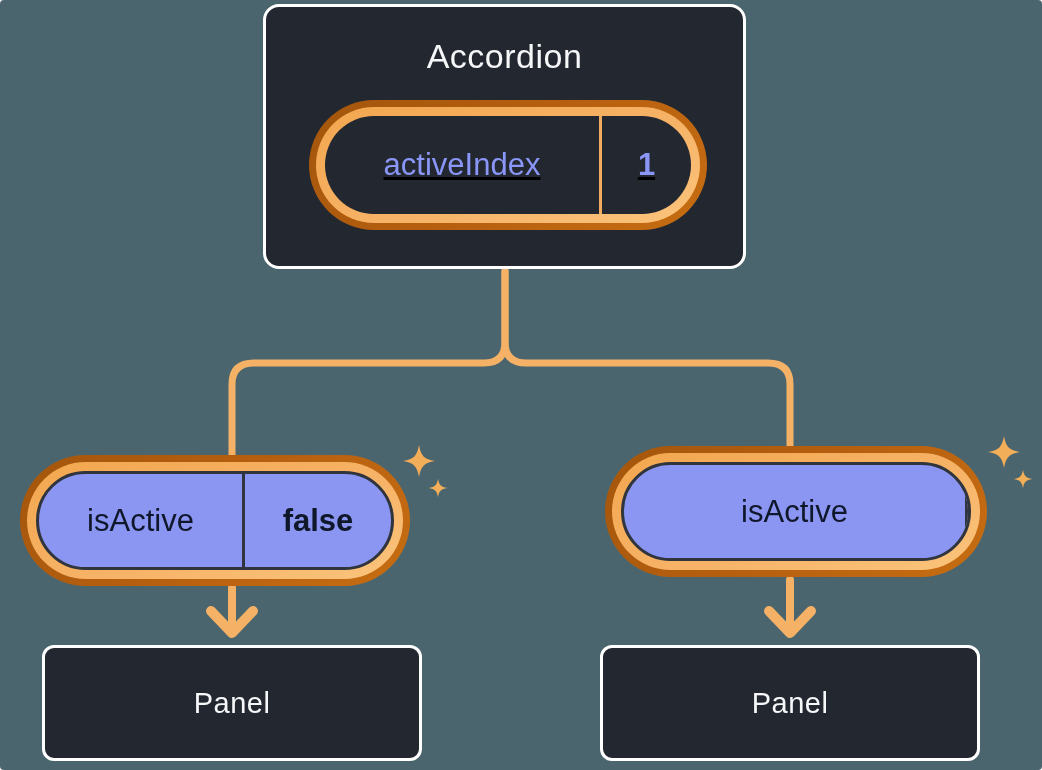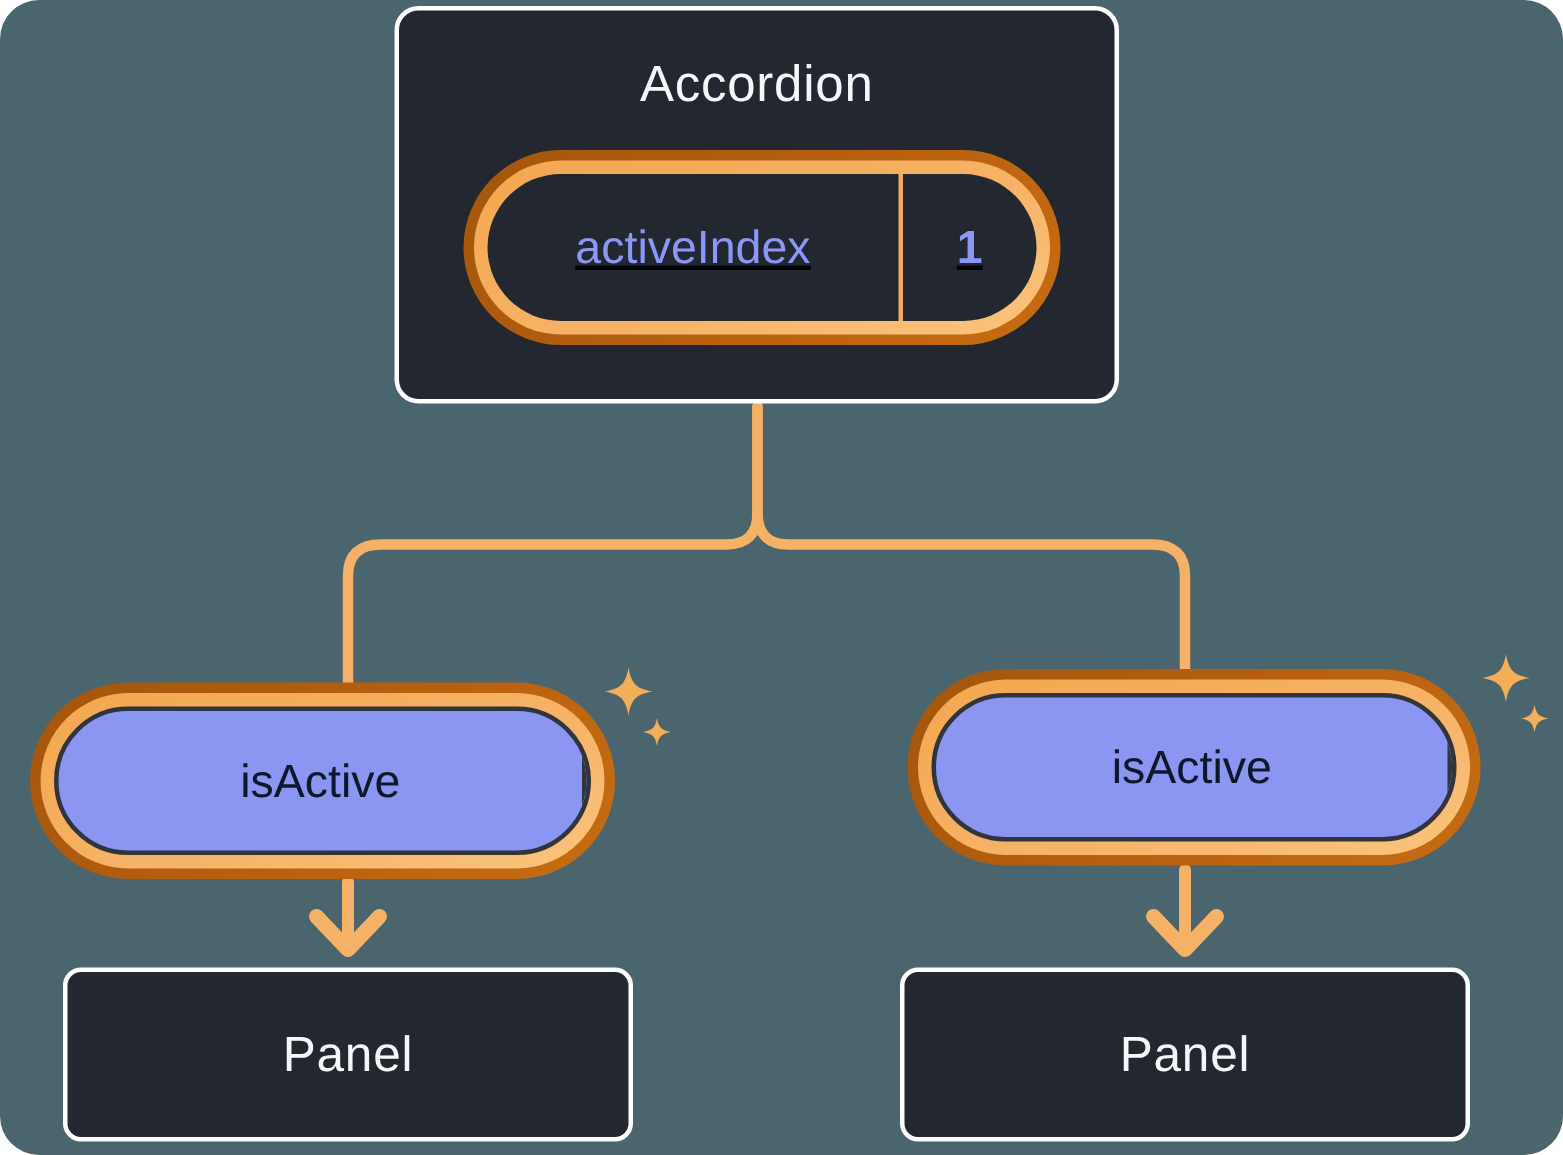--- a/index.html
+++ b/index.html
@@ -1,20 +1,20 @@
 <!DOCTYPE html>
 <html><head>
 <meta charset="utf-8">
 <style>
   html,body{margin:0;padding:0;background:#ffffff;}
   #canvas{
     position:relative;
     width:1042px;height:770px;
     background:#4B656E;
-    border-radius:26px;
+    border-radius:4px;
     overflow:hidden;
     font-family:"Liberation Sans", sans-serif;
   }
   
   .dark-card{
     position:absolute;
     background:#23272F;
     border:3px solid #FFFFFF;
     box-sizing:border-box;
     color:#F6F7F9;
@@ -26,21 +26,21 @@
   #accordion-card .card-title{
     display:block;text-align:center;
     margin-top:30px;
     font-size:34px;font-weight:500;letter-spacing:.5px;
     color:#F6F7F9;
   }
   .panel-card{
     top:645px;width:380px;height:116px;
     border-radius:12px;
     display:flex;align-items:center;justify-content:center;
-    font-size:33px;font-weight:500;letter-spacing:.5px;
+    font-size:29px;font-weight:500;letter-spacing:.5px;
   }
   #panel-left{left:42px;}
   #panel-right{left:600px;}
   
   .pill-outer{
     position:absolute;
     box-sizing:border-box;
     border-radius:999px;
     background:linear-gradient(135deg,#A3560C 0%,#B55E0F 45%,#C66D12 100%);
     padding:7px;
@@ -133,20 +133,21 @@
         <span class="pill-cell cell-value txt-purple bold">1</span>
       </div>
     </div>
   </div>
 
   <div id="prop-pill-left" class="pill-outer">
     <div class="pill-mid">
       <div class="pill-body purple-body">
         <span class="pill-cell cell-name txt-dark">isActive</span>
         <span class="pill-divider divider-dark"></span>
+        <span class="pill-cell cell-value txt-dark bold">false</span>
       </div>
     </div>
   </div>
 
   <div id="prop-pill-right" class="pill-outer">
     <div class="pill-mid">
       <div class="pill-body purple-body">
         <span class="pill-cell cell-name txt-dark">isActive</span>
         <span class="pill-divider divider-dark"></span>
       </div>

